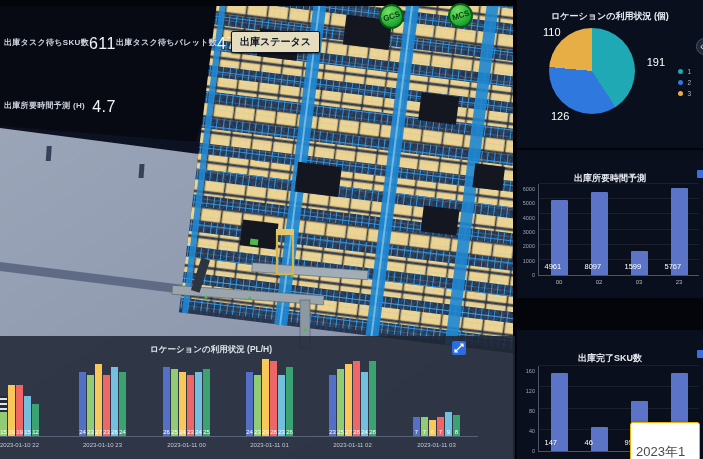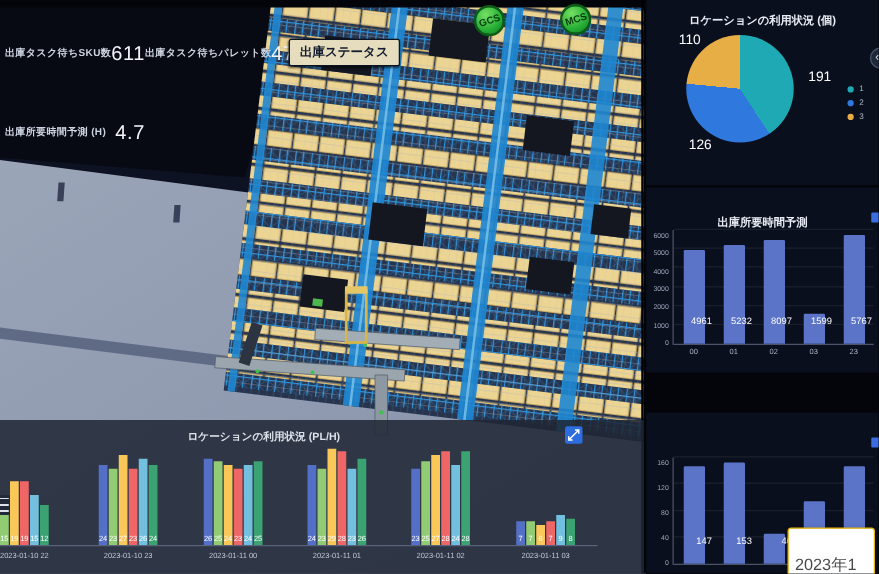--- a/index.html
+++ b/index.html
@@ -61,21 +61,21 @@
   #cases-panel .chart-row { top:34px; height:92px; }
   #sku-panel   .chart-row { top:36px; height:86px; }
   .y-axis { width:20px; height:100%; display:flex; flex-direction:column; justify-content:space-between;
     align-items:flex-end; padding-right:3px; border-right:1px solid #4a5368; }
   .y-axis span { font-size:5.5px; color:#9aa4b8; transform:translateY(2px); }
   .plot { position:relative; flex:1; display:flex; align-items:flex-end; justify-content:space-around;
     border-bottom:1px solid #4a5368; }
   .gridline { position:absolute; left:0; right:0; height:1px; background:rgba(255,255,255,.07); }
   .bar-slot { position:relative; width:17px; height:100%; display:flex; align-items:flex-end; }
   .vbar { position:relative; width:100%; border-radius:1px 1px 0 0; }
-  .vbar .val { position:absolute; bottom:14px; left:-6px; right:-6px; text-align:right;
+  .vbar .val { position:absolute; bottom:4px; left:-6px; right:-6px; text-align:left;
     font-size:7.5px; color:#fff; }
   .x-label { position:absolute; bottom:-10px; left:-6px; right:-6px; text-align:center;
     font-size:6px; color:#aeb6c8; }
   .mini-sq { position:absolute; right:-2px; width:8px; height:8px; background:#3b6de0; border-radius:1px; }
   #cases-panel .mini-sq { top:20px; } #sku-panel .mini-sq { top:20px; }
 
   
   #bottom-panel { position:absolute; left:0; top:336px; width:515px; height:123px;
     background:rgba(32,38,52,.86); }
   #shuttle-title { position:absolute; left:150px; top:8px; font-size:8.5px; font-weight:bold; color:#dde1ea; }
@@ -279,26 +279,20 @@
             <div class="gridline" style="bottom: 66.6667%;"></div>
             <div class="gridline" style="bottom: 83.3333%;"></div>
             <div class="gridline" style="bottom: 100%;"></div>
             <div class="bar-slot">
               <div class="vbar" style="height: 82.6833%; background: rgb(91, 116, 200);">
                 <span class="val">4961</span>
               </div>
               <div class="x-label">00</div>
             </div>
             <div class="bar-slot">
-              <div class="vbar" style="height: 87.2%; background: rgb(91, 116, 200);">
-                <span class="val">5232</span>
-              </div>
-              <div class="x-label">01</div>
-            </div>
-            <div class="bar-slot">
               <div class="vbar" style="height: 90.95%; background: rgb(91, 116, 200);">
                 <span class="val">8097</span>
               </div>
               <div class="x-label">02</div>
             </div>
             <div class="bar-slot">
               <div class="vbar" style="height: 26.65%; background: rgb(91, 116, 200);">
                 <span class="val">1599</span>
               </div>
               <div class="x-label">03</div>
@@ -308,44 +302,40 @@
                 <span class="val">5767</span>
               </div>
               <div class="x-label">23</div>
             </div>
           </div>
       </div>
       <div class="mini-sq"></div>
     </section>
 
     <section class="panel" id="sku-panel">
+      <div class="panel-title">出庫完了SKU数</div>
       <div class="chart-row">
         <div class="y-axis">
             <span>160</span>
             <span>120</span>
             <span>80</span>
             <span>40</span>
             <span>0</span>
           </div>
         <div class="plot">
             <div class="gridline" style="bottom: 25%;"></div>
             <div class="gridline" style="bottom: 50%;"></div>
             <div class="gridline" style="bottom: 75%;"></div>
             <div class="gridline" style="bottom: 100%;"></div>
             <div class="bar-slot">
               <div class="vbar" style="height: 91.875%; background: rgb(91, 116, 200);">
                 <span class="val">147</span>
               </div>
             </div>
             <div class="bar-slot">
-              <div class="vbar" style="height: 95.625%; background: rgb(91, 116, 200);">
-                <span class="val">153</span>
-              </div>
-            </div>
-            <div class="bar-slot">
               <div class="vbar" style="height: 28.75%; background: rgb(91, 116, 200);">
                 <span class="val">46</span>
               </div>
             </div>
             <div class="bar-slot">
               <div class="vbar" style="height: 59.375%; background: rgb(91, 116, 200);">
                 <span class="val">95</span>
               </div>
             </div>
             <div class="bar-slot">

